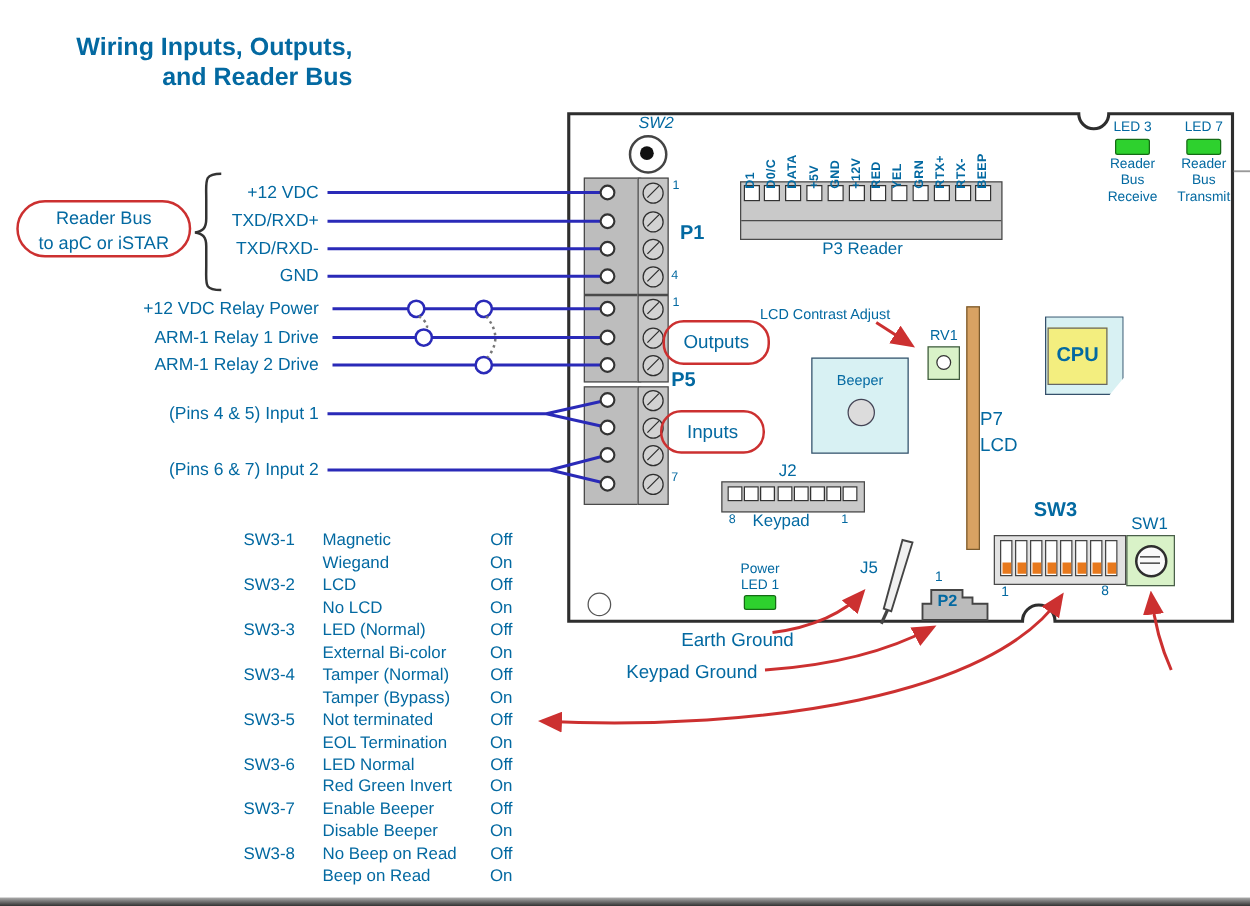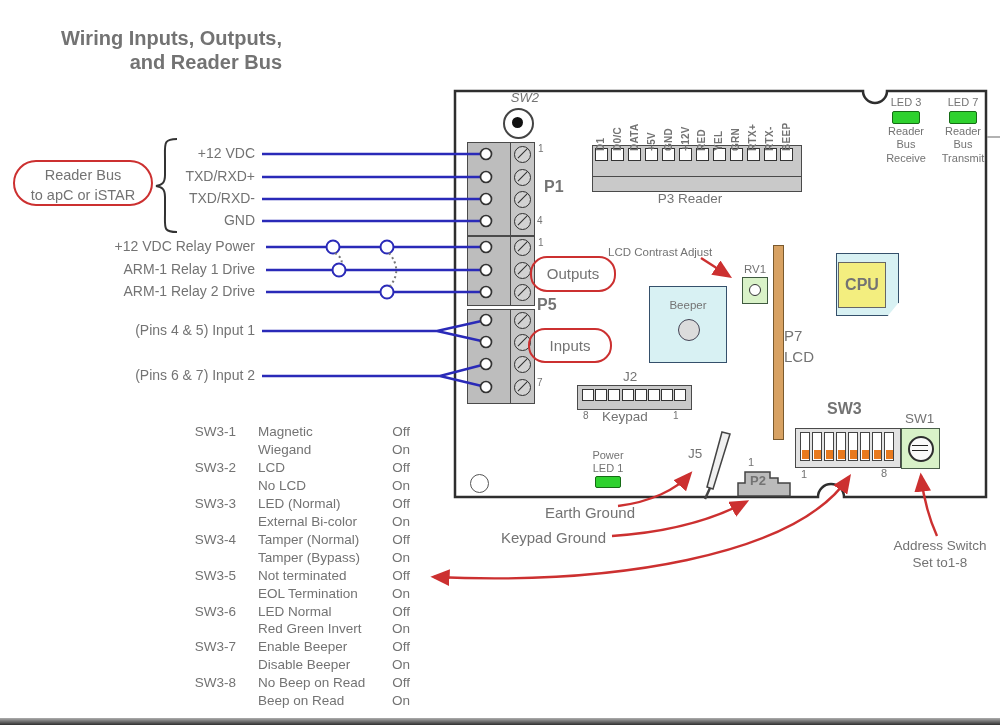--- a/index.html
+++ b/index.html
@@ -1,21 +1,21 @@
 <!DOCTYPE html>
 <html style="--wire: #2a2ab8; --red: #cc3030; --ledg: #2ed12e; --cyan: #d8f1f3; --cpuy: #f3ee7f; --potg: #d9f2c8; --tan: #d8a263; --dipo: #e8791d;"><head>
 <meta charset="utf-8">
 <style>
   :root{
     --wire:#2a2ab8; --red:#cc3030; --ledg:#2ed12e; --cyan:#d8f1f3;
     --cpuy:#f3ee7f; --potg:#d9f2c8; --tan:#d8a263; --dipo:#e8791d;
   }
   html,body{margin:0;padding:0;background:#fff;}
   #canvas{position:relative;width:1000px;height:725px;background:#fff;overflow:hidden;
-    font-family:"Liberation Sans",sans-serif;color:#737373;}
+    font-family:"Liberation Sans",sans-serif;color:#0369a1;}
   .abs{position:absolute;}
   svg.layer{position:absolute;left:0;top:0;}
 
   #title{left:30px;top:26px;width:252px;font-size:20px;font-weight:bold;text-align:right;line-height:24px;}
   #caption{left:293px;top:31px;font-size:19px;font-family:"Liberation Serif",serif;}
 
   #sw2-label{left:495px;top:90px;width:44px;text-align:right;font-size:13px;font-style:italic;}
   #sw2-btn{left:503px;top:108px;width:27px;height:27px;border:2px solid #444;border-radius:50%;background:#fff;}
   #sw2-btn i{position:absolute;left:7px;top:7px;width:11px;height:11px;background:#111;border-radius:50%;}
 
@@ -356,24 +356,20 @@
     </div>
   <div class="abs redoval" id="oval-reader">
     <div>Reader Bus</div>
     <div>to apC or iSTAR</div>
   </div>
   <div class="abs redoval" id="oval-outputs">Outputs</div>
   <div class="abs redoval" id="oval-inputs">Inputs</div>
 
   <div class="abs" id="earth-label">Earth Ground</div>
   <div class="abs" id="keypad-label">Keypad Ground</div>
-  <div class="abs" id="addr-label">
-    <div>Address Switch</div>
-    <div>Set to1-8</div>
-  </div>
 
   <div class="abs" id="sw3-table">
       <div class="trow" style="top: 0px;">
         <span class="c1">SW3-1</span>
         <span class="c2">Magnetic</span>
         <span class="c3">Off</span>
       </div>
       <div class="trow" style="top: 17.95px;">
         <span class="c1"></span>
         <span class="c2">Wiegand</span>

